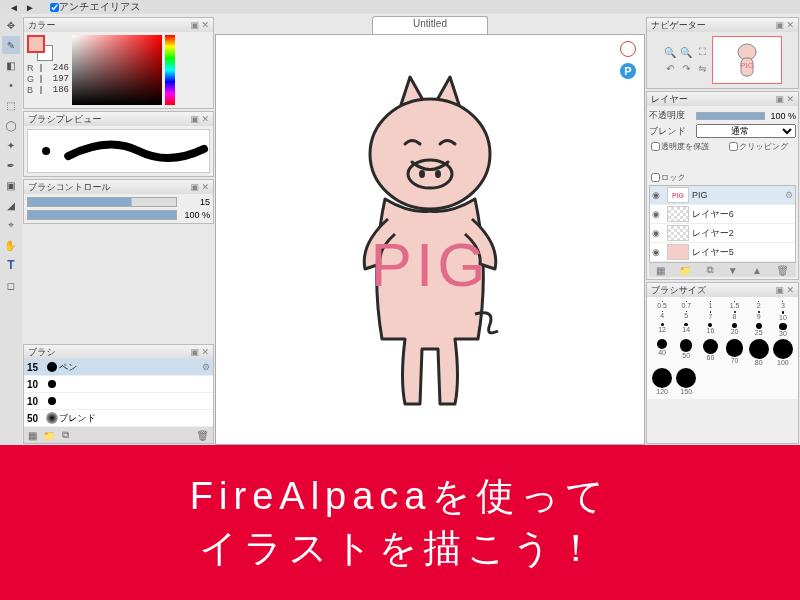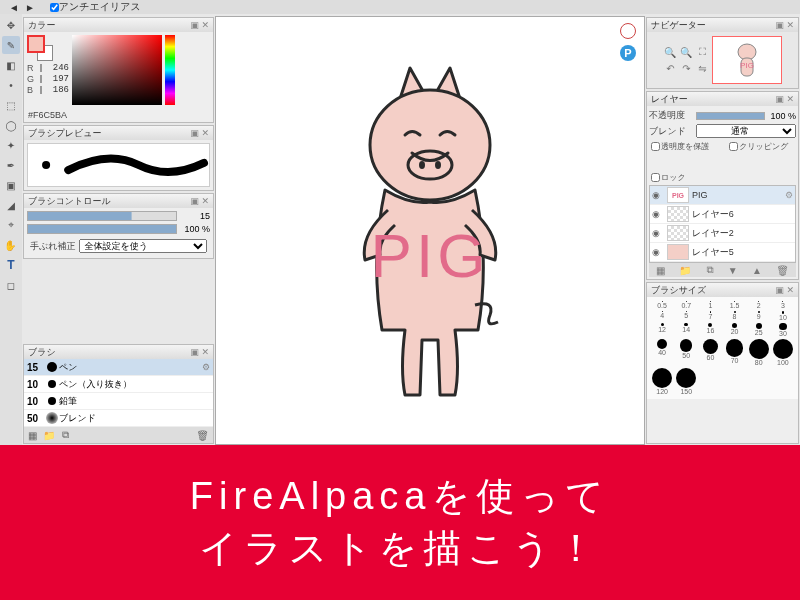--- a/index.html
+++ b/index.html
@@ -144,21 +144,20 @@
               <div class="srow">
                   <span class="lab">B</span>
                   <div class="bar b"></div>
                   <span class="val">186</span>
                 </div>
             </div>
           </div>
           <div class="gradient-sq"></div>
           <div class="hue-strip"></div>
         </div>
-        <div class="hex">#F6C5BA</div>
       </div>
 
       <div class="panel">
         <div class="panel-h">
             <span>ブラシプレビュー</span>
             <span class="ctrls">▣ ✕</span>
           </div>
         <div class="brushprev">
           <svg viewBox="0 0 180 40">
               <circle cx="18" cy="20" r="4" fill="#000"></circle>
@@ -173,24 +172,20 @@
             <span class="ctrls">▣ ✕</span>
           </div>
         <div class="brushctrl">
           <div class="slider-row">
               <div class="track"></div>
               <span class="num">15</span>
             </div>
           <div class="slider-row">
               <div class="track full"></div>
               <span class="num">100 %</span>
-            </div>
-          <div class="hand-row">
-              <span>手ぶれ補正</span>
-              <select><option>全体設定を使う</option></select>
             </div>
         </div>
       </div>
 
       <div style="flex:1"></div>
 
       <div class="panel">
         <div class="panel-h">
             <span>ブラシ</span>
             <span class="ctrls">▣ ✕</span>
@@ -202,28 +197,26 @@
                 <span class="c" style="width:10px;height:10px"></span>
               </span>
               <span class="nm">ペン</span>
               <span class="gear">⚙</span>
             </div>
           <div class="brow">
               <span class="sz">10</span>
               <span class="dot">
                 <span class="c" style="width:8px;height:8px"></span>
               </span>
-              <span class="nm">ペン（入り抜き）</span>
             </div>
           <div class="brow">
               <span class="sz">10</span>
               <span class="dot">
                 <span class="c" style="width:8px;height:8px"></span>
               </span>
-              <span class="nm">鉛筆</span>
             </div>
           <div class="brow">
               <span class="sz">50</span>
               <span class="dot">
                 <span class="c" style="width:12px;height:12px;background:radial-gradient(#000,transparent)"></span>
               </span>
               <span class="nm">ブレンド</span>
             </div>
         </div>
         <div class="panel-foot">
@@ -231,20 +224,23 @@
           <span>📁</span>
           <span>⧉</span>
           <span style="flex:1"></span>
           <span>🗑</span>
         </div>
       </div>
     </div>
   </div>
 
   <div class="canvas-area">
+    <div class="tabbar">
+      <div class="tab"><span>Untitled</span></div>
+    </div>
     <div class="canvas">
       <div class="badge"></div>
       <div class="badge2">P</div>
       <div class="pig-wrap">
         <svg width="240" height="360" viewBox="0 0 240 360">
           <g stroke="#2a2a2a" stroke-width="3" fill="#f4cfc7" stroke-linejoin="round">
             <path d="M100 18 L88 55 Q105 45 118 50 Z"></path>
             <path d="M140 18 L152 55 Q135 45 122 50 Z"></path>
             <ellipse cx="120" cy="95" rx="60" ry="55"></ellipse>
             <ellipse cx="120" cy="115" rx="22" ry="14" fill="#f4cfc7"></ellipse>

